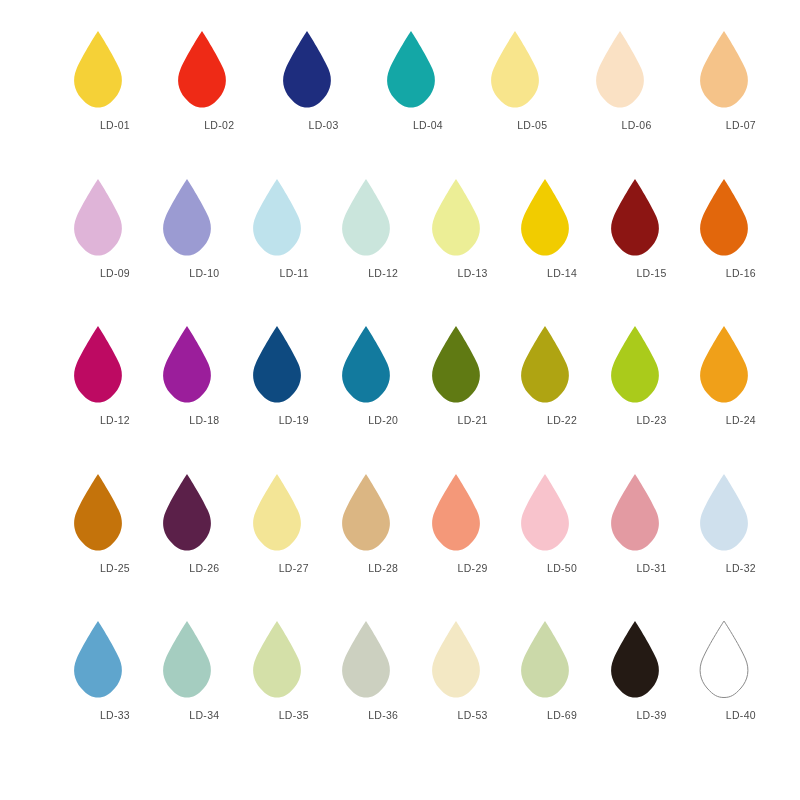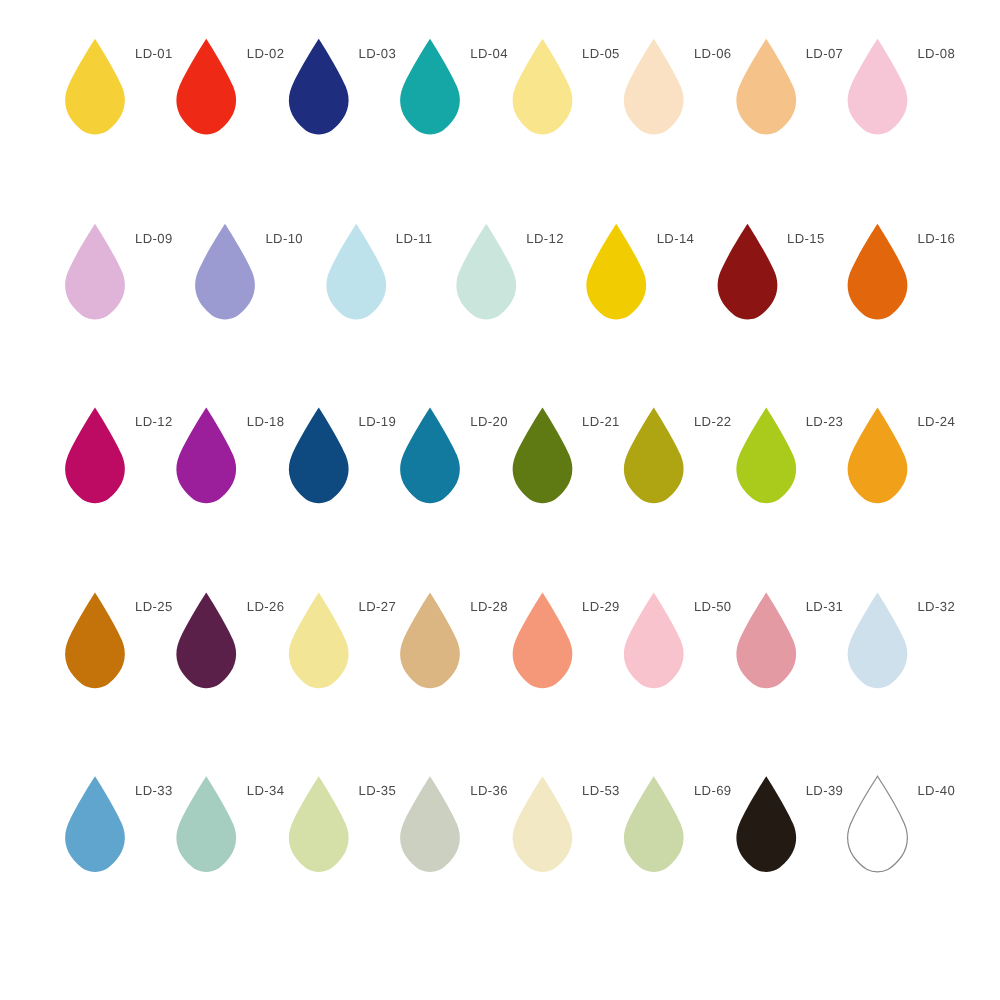--- a/index.html
+++ b/index.html
@@ -29,22 +29,22 @@
     display: flex;
     flex-direction: row;
     justify-content: space-between;
     align-items: flex-start;
     height: 150px;
   }
 
   .swatch-cell {
     width: 86px;
     display: flex;
-    flex-direction: row;
-    align-items: flex-start;
+    flex-direction: column;
+    align-items: flex-end;
     justify-content: flex-start;
   }
 
   .drop-wrap {
     width: 64px;
     height: 82px;
     display: block;
     position: relative;
   }
 
@@ -120,28 +120,20 @@
         <div class="swatch-label">LD-06</div>
       </div>
       <div class="swatch-cell">
         <div class="drop-wrap">
           <svg viewBox="0 0 64 82">
             <path d="M32 3 C32 3 47 26 53.5 41 C58 51.5 56 62 49 70 C42.5 77.5 38 79.5 32 79.5 C26 79.5 21.5 77.5 15 70 C8 62 6 51.5 10.5 41 C17 26 32 3 32 3 Z" fill="#F5C389" stroke="none"></path>
           </svg>
         </div>
         <div class="swatch-label">LD-07</div>
       </div>
-      <div class="swatch-cell">
-        <div class="drop-wrap">
-          <svg viewBox="0 0 64 82">
-            <path d="M32 3 C32 3 47 26 53.5 41 C58 51.5 56 62 49 70 C42.5 77.5 38 79.5 32 79.5 C26 79.5 21.5 77.5 15 70 C8 62 6 51.5 10.5 41 C17 26 32 3 32 3 Z" fill="#F7C6D6" stroke="none"></path>
-          </svg>
-        </div>
-        <div class="swatch-label">LD-08</div>
-      </div>
     </div>
     <div class="swatch-row">
       <div class="swatch-cell">
         <div class="drop-wrap">
           <svg viewBox="0 0 64 82">
             <path d="M32 3 C32 3 47 26 53.5 41 C58 51.5 56 62 49 70 C42.5 77.5 38 79.5 32 79.5 C26 79.5 21.5 77.5 15 70 C8 62 6 51.5 10.5 41 C17 26 32 3 32 3 Z" fill="#DFB4D8" stroke="none"></path>
           </svg>
         </div>
         <div class="swatch-label">LD-09</div>
       </div>
@@ -165,20 +157,28 @@
         <div class="drop-wrap">
           <svg viewBox="0 0 64 82">
             <path d="M32 3 C32 3 47 26 53.5 41 C58 51.5 56 62 49 70 C42.5 77.5 38 79.5 32 79.5 C26 79.5 21.5 77.5 15 70 C8 62 6 51.5 10.5 41 C17 26 32 3 32 3 Z" fill="#CAE5DC" stroke="none"></path>
           </svg>
         </div>
         <div class="swatch-label">LD-12</div>
       </div>
       <div class="swatch-cell">
         <div class="drop-wrap">
           <svg viewBox="0 0 64 82">
+            <path d="M32 3 C32 3 47 26 53.5 41 C58 51.5 56 62 49 70 C42.5 77.5 38 79.5 32 79.5 C26 79.5 21.5 77.5 15 70 C8 62 6 51.5 10.5 41 C17 26 32 3 32 3 Z" fill="#ECEE96" stroke="none"></path>
+          </svg>
+        </div>
+        <div class="swatch-label">LD-13</div>
+      </div>
+      <div class="swatch-cell">
+        <div class="drop-wrap">
+          <svg viewBox="0 0 64 82">
             <path d="M32 3 C32 3 47 26 53.5 41 C58 51.5 56 62 49 70 C42.5 77.5 38 79.5 32 79.5 C26 79.5 21.5 77.5 15 70 C8 62 6 51.5 10.5 41 C17 26 32 3 32 3 Z" fill="#F1CC00" stroke="none"></path>
           </svg>
         </div>
         <div class="swatch-label">LD-14</div>
       </div>
       <div class="swatch-cell">
         <div class="drop-wrap">
           <svg viewBox="0 0 64 82">
             <path d="M32 3 C32 3 47 26 53.5 41 C58 51.5 56 62 49 70 C42.5 77.5 38 79.5 32 79.5 C26 79.5 21.5 77.5 15 70 C8 62 6 51.5 10.5 41 C17 26 32 3 32 3 Z" fill="#8C1513" stroke="none"></path>
           </svg>

